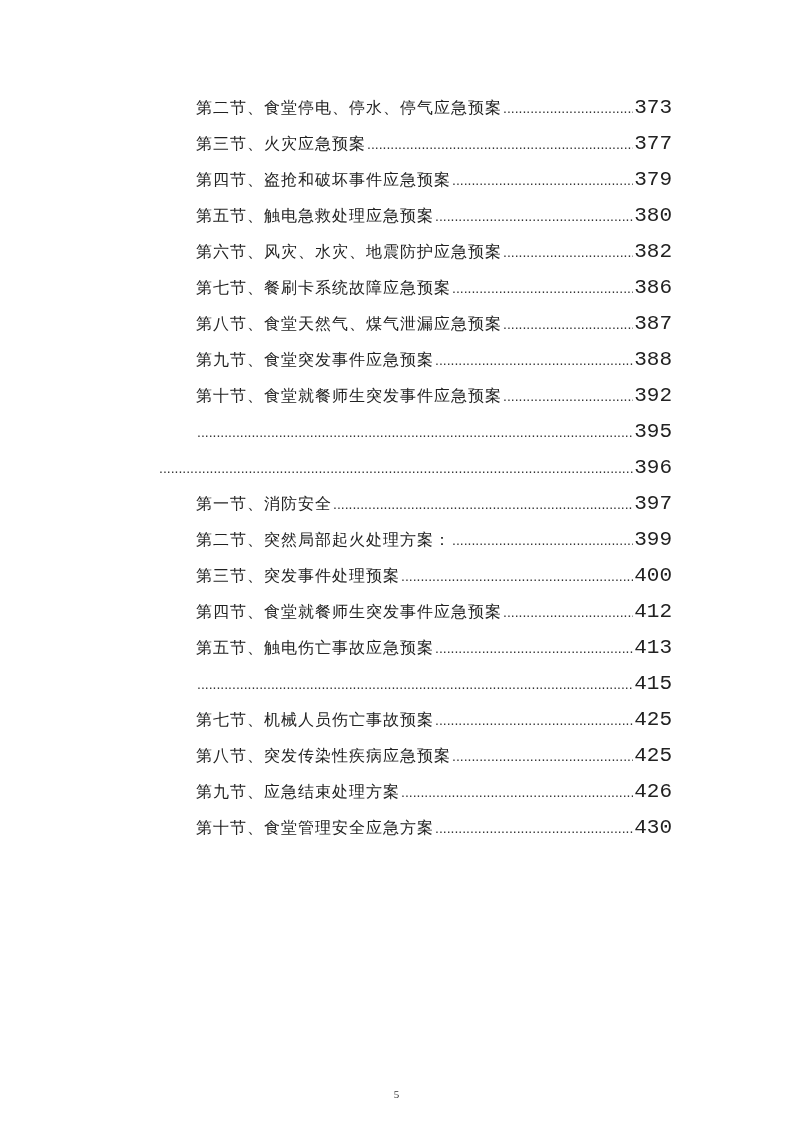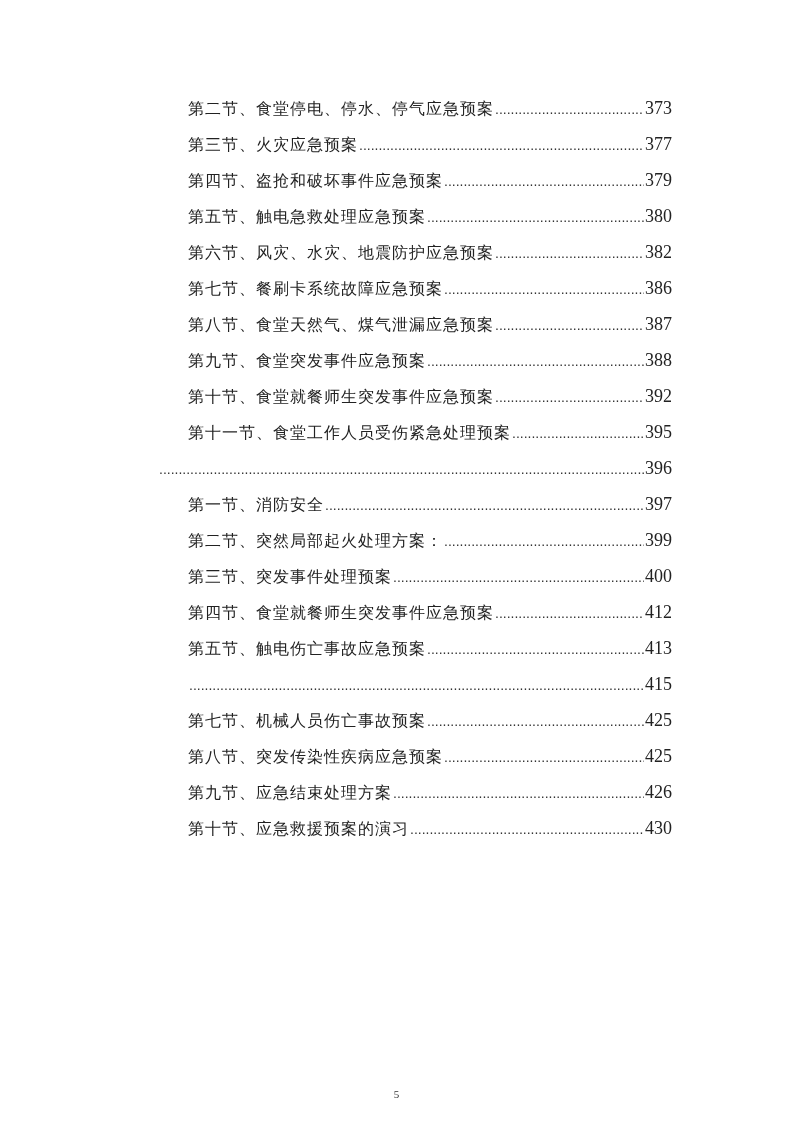--- a/index.html
+++ b/index.html
@@ -1,27 +1,27 @@
 <!DOCTYPE html>
 <html><head>
 <meta charset="utf-8">
 <style>
   html, body { margin: 0; padding: 0; background: #ffffff; }
   body { width: 793px; height: 1122px; position: relative; overflow: hidden;
          font-family: "DejaVu Sans", "Liberation Sans", sans-serif; color: #222; }
   .toc { position: absolute; left: 0; top: 96px; width: 793px; }
   .row { position: absolute; height: 24px; display: flex; align-items: baseline;
          font-size: 16px; line-height: 24px; right: 121px; }
-  .row.sec { left: 188px; }
+  .row.sec { left: 196px; }
   .row.chap { left: 158px; }
   .label { white-space: nowrap; letter-spacing: 1px; }
   .leader { flex: 1; overflow: hidden; white-space: nowrap; margin: 0 1px; color: #333;
             font-family: "Liberation Sans", sans-serif; font-size: 14px; }
   .leader::before { content: ".............................................................................................................................................................................................................................................................."; }
-  .page { font-family: Liberation Serif, serif; font-size: 18px; white-space: nowrap; }
+  .page { font-family: Liberation Mono, monospace; font-size: 21px; white-space: nowrap; }
   .footer { position: absolute; top: 1088px; left: 0; width: 793px; text-align: center;
             font-family: "Liberation Serif", serif; font-size: 11px; color: #333; }
 </style>
 </head>
 <body>
 
 <div class="toc">
   <div class="row sec" style="top:0px">
       <span class="label">第二节、食堂停电、停水、停气应急预案</span>
       <span class="leader"></span>
@@ -61,21 +61,20 @@
       <span class="label">第九节、食堂突发事件应急预案</span>
       <span class="leader"></span>
       <span class="page">388</span>
     </div>
   <div class="row sec" style="top:288px">
       <span class="label">第十节、食堂就餐师生突发事件应急预案</span>
       <span class="leader"></span>
       <span class="page">392</span>
     </div>
   <div class="row sec" style="top:324px">
-      <span class="label">第十一节、食堂工作人员受伤紧急处理预案</span>
       <span class="leader"></span>
       <span class="page">395</span>
     </div>
   <div class="row chap" style="top:360px">
       <span class="leader"></span>
       <span class="page">396</span>
     </div>
   <div class="row sec" style="top:396px">
       <span class="label">第一节、消防安全</span>
       <span class="leader"></span>
@@ -114,19 +113,19 @@
       <span class="label">第八节、突发传染性疾病应急预案</span>
       <span class="leader"></span>
       <span class="page">425</span>
     </div>
   <div class="row sec" style="top:684px">
       <span class="label">第九节、应急结束处理方案</span>
       <span class="leader"></span>
       <span class="page">426</span>
     </div>
   <div class="row sec" style="top:720px">
-      <span class="label">第十节、应急救援预案的演习</span>
+      <span class="label">第十节、食堂管理安全应急方案</span>
       <span class="leader"></span>
       <span class="page">430</span>
     </div>
 </div>
 
 <div class="footer">5</div>
 
 </body></html>

